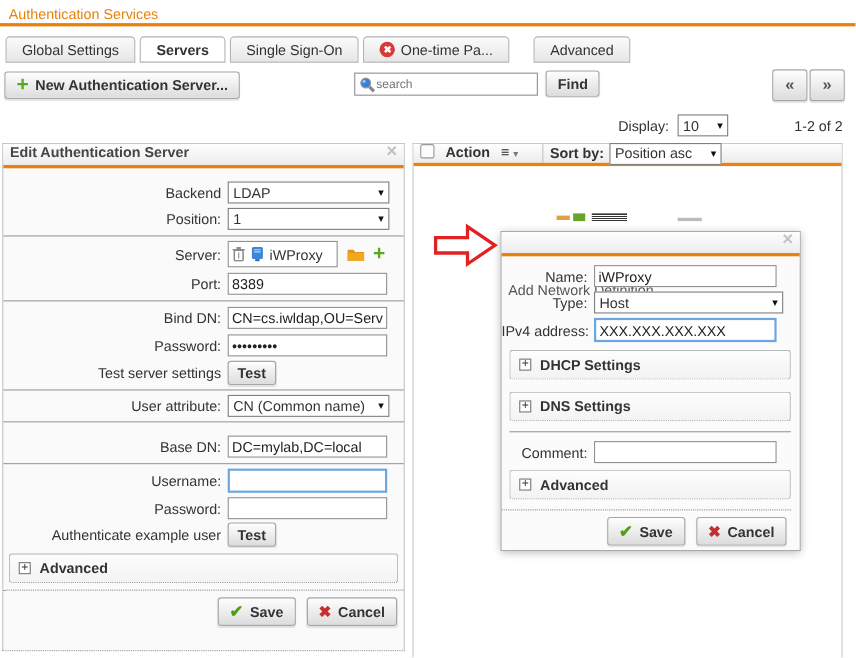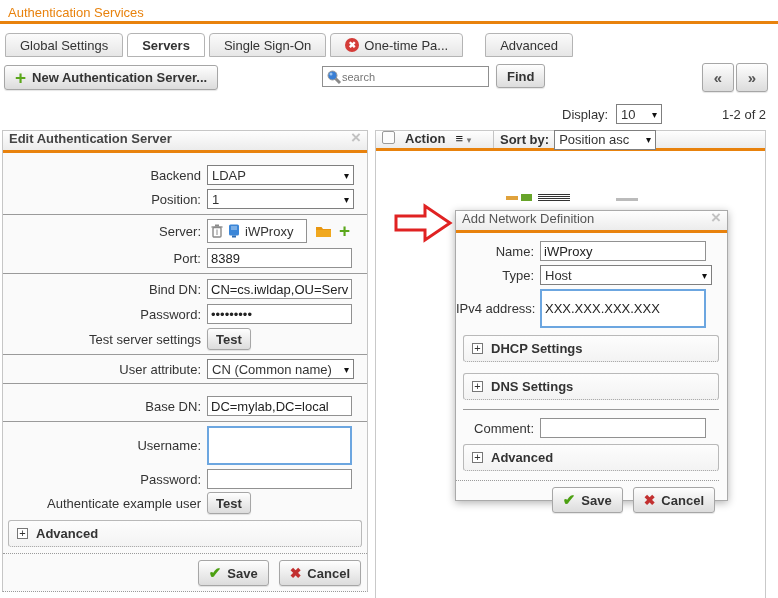--- a/index.html
+++ b/index.html
@@ -51,21 +51,21 @@
   .panel-title { font-weight:bold; color:#444; }
   .close-x { color:#c2c2c2; font-weight:bold; font-size:17px; line-height:14px; cursor:pointer; }
 
   .frow { display:flex; align-items:center; }
   .flabel { width:204px; text-align:right; padding-right:6px; white-space:nowrap; }
   .fsep { border-top:1px solid #9a9a9a; }
   .fsep-dotted { border-top:1px dotted #9a9a9a; }
 
   .tinput { height:20px; border:1px solid #919191; background:#fff; font-size:13px; padding:0 3px;
             font-family:"Liberation Sans",sans-serif; color:#222; width:145px; }
-  .tinput.focused { border:2px solid #6ca6e0; height:39px; }
+  .tinput.focused { border:2px solid #6ca6e0; height:22px; }
   .cb { width:13px; height:13px; border:1px solid #9a9a9a; border-radius:2px; background:#fcfcfc; cursor:pointer; }
 
   .server-box { width:100px; height:24px; border:1px solid #919191; background:#fff; display:flex;
                 align-items:center; gap:4px; padding:0 3px; }
 
   .expander { display:flex; align-items:center; gap:8px; border:1px solid #b9b9b9; border-bottom:1px dotted #999;
               border-radius:3px; background:linear-gradient(#fdfdfd,#f3f3f3); height:27px; padding:0 8px;
               font-weight:bold; cursor:pointer; }
   .plusbox { width:11px; height:11px; border:1px solid #777; background:#fff; display:flex; align-items:center;
              justify-content:center; font-size:11px; line-height:9px; font-weight:normal; color:#333; }
@@ -303,21 +303,21 @@
     </div>
 
     <div class="frag" style="left:130px; top:65px; width:12px; height:4px; background:#e0a23c;"></div>
     <div class="frag" style="left:145px; top:63px; width:11px; height:7px; background:#67a42a;"></div>
     <div class="frag" style="left:162px; top:63px; width:32px; height:7px; background:repeating-linear-gradient(#333 0 1px,#fff 1px 2px);"></div>
     <div class="frag" style="left:240px; top:67px; width:22px; height:3px; background:#bbb;"></div>
   </div>
 
   <div class="dialog">
     <div class="panel-header">
-      <span class="panel-title" style="font-weight:normal; color:#555;">Add Network Definition</span>
+      <span class="panel-title" style="font-weight:normal; color:#555;margin-top:45px;">Add Network Definition</span>
       <span class="close-x">×</span>
     </div>
     <div class="dbody">
 
       <div class="frow">
         <span class="flabel">Name:</span>
         <input class="tinput" value="iWProxy" style="">
       </div>
 
       <div class="frow" style="margin-top:4px;">

